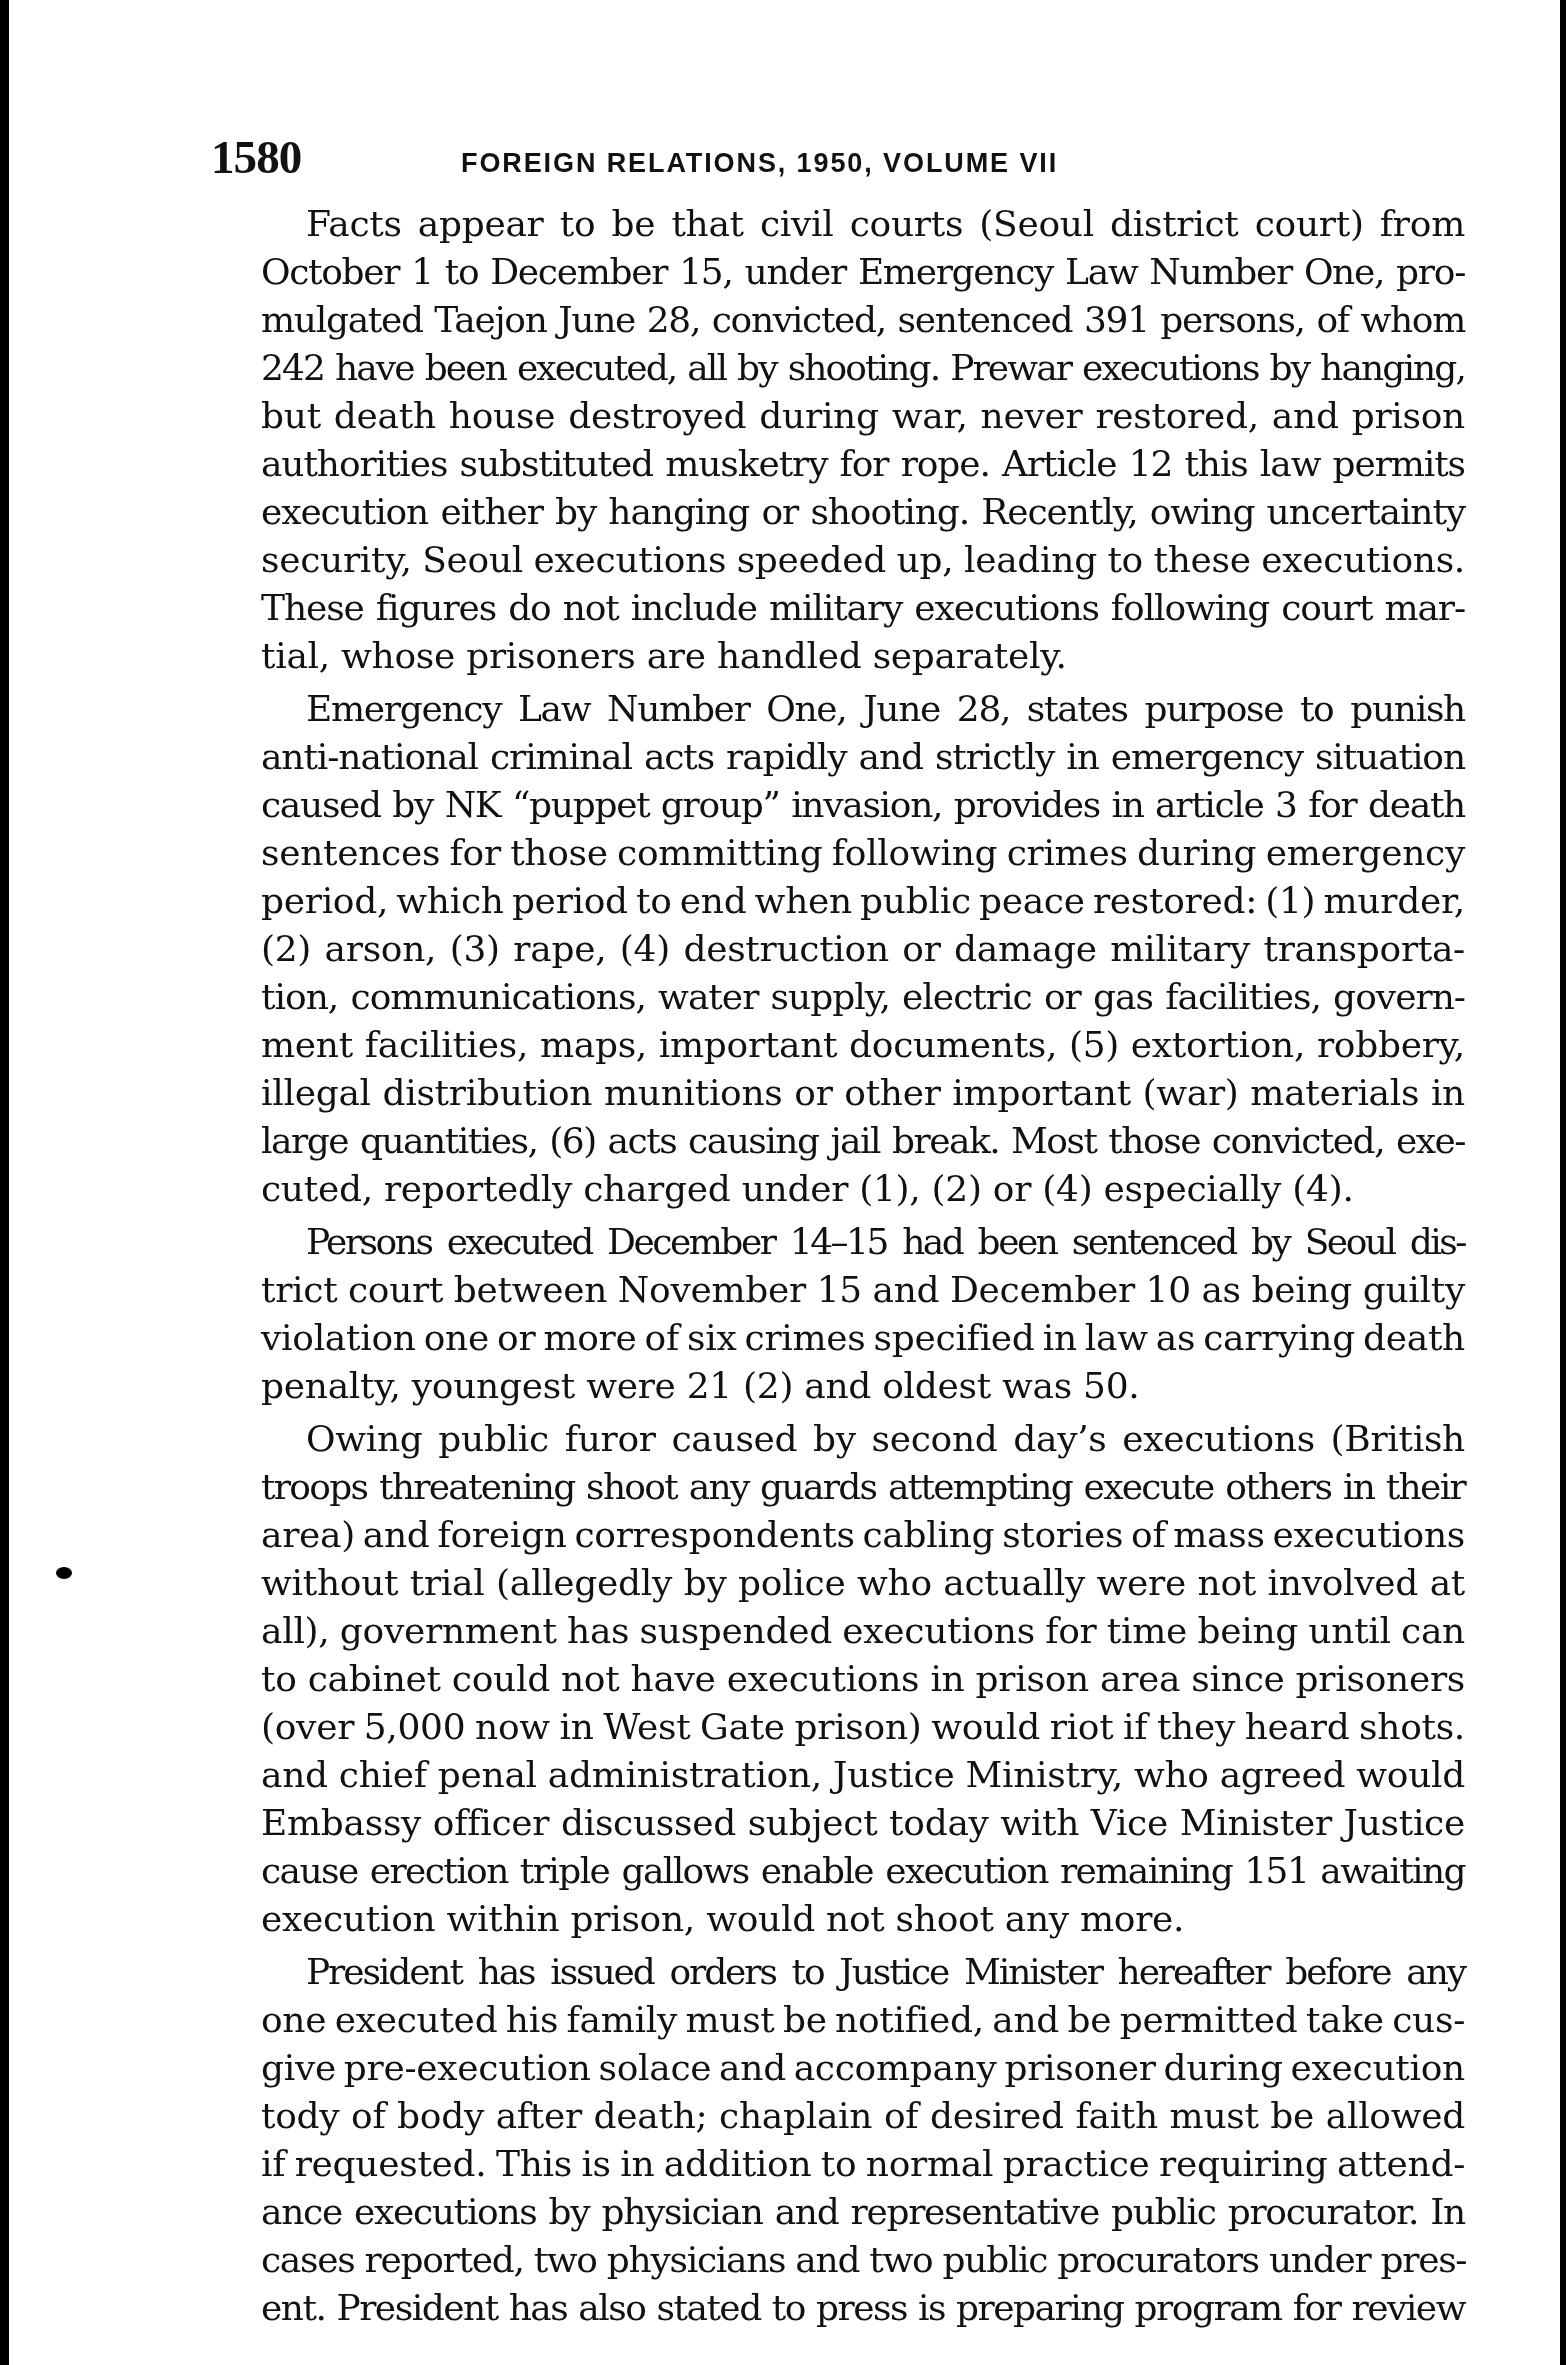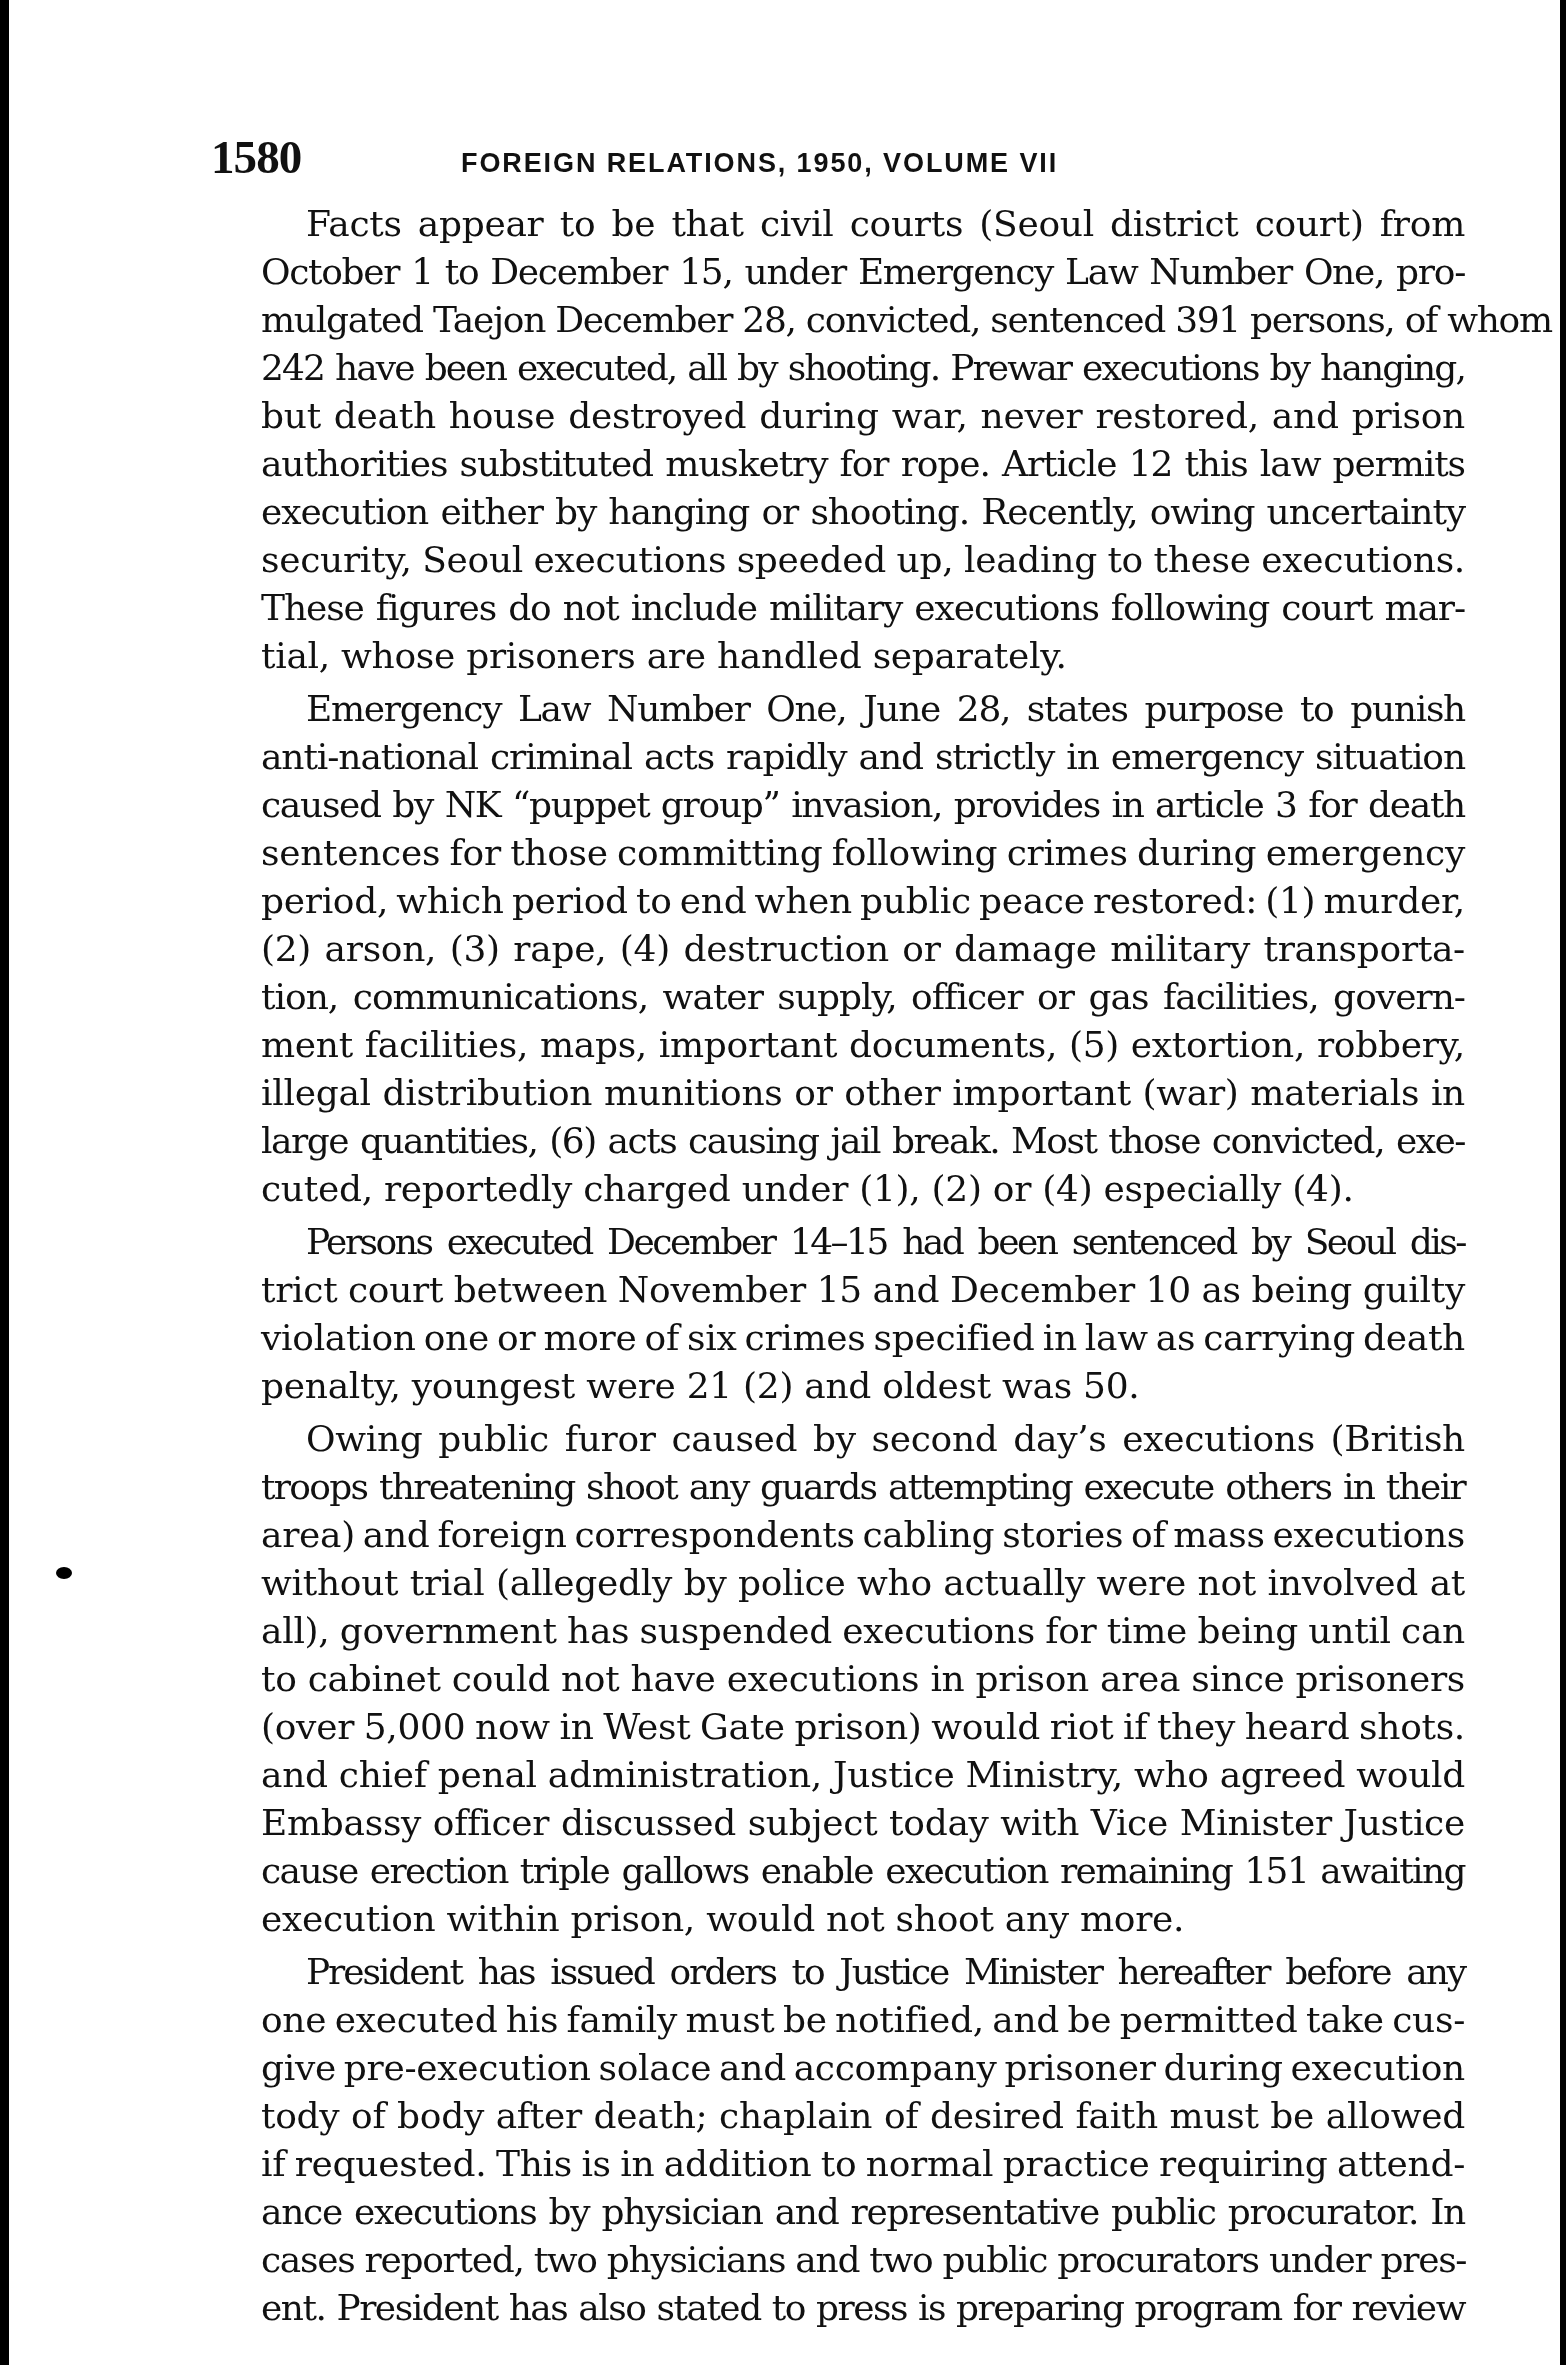--- a/index.html
+++ b/index.html
@@ -106,38 +106,38 @@
   <div class="running-head">
     <span class="page-number">1580</span>
     <span class="running-title">FOREIGN RELATIONS, 1950, VOLUME VII</span>
   </div>
 
   <div class="body-text">
 
     <div class="para">
       <span class="line indent" style="display: block; width: 1204px; word-spacing: -0.9px;">Facts appear to be that civil courts (Seoul district court) from</span>
       <span class="line" style="display: block; width: 1249px; word-spacing: 0px; letter-spacing: -1.3px;">October 1 to December 15, under Emergency Law Number One, pro-</span>
-      <span class="line" style="display: block; width: 1249px; word-spacing: 0px; letter-spacing: -1.3px;">mulgated Taejon December 28, convicted, sentenced 391 persons, of whom</span>
+      <span class="line" style="display: block; width: 1249px; word-spacing: 0px; letter-spacing: -1.3px;">mulgated Taejon June 28, convicted, sentenced 391 persons, of whom</span>
       <span class="line" style="display: block; width: 1249px; word-spacing: 0px; letter-spacing: -1.9px;">242 have been executed, all by shooting. Prewar executions by hanging,</span>
       <span class="line" style="display: block; width: 1249px; word-spacing: 0.2px;">but death house destroyed during war, never restored, and prison</span>
       <span class="line" style="display: block; width: 1249px; word-spacing: 0px; letter-spacing: -1.1px;">authorities substituted musketry for rope. Article 12 this law permits</span>
       <span class="line" style="display: block; width: 1249px; word-spacing: 0px; letter-spacing: -1.1px;">execution either by hanging or shooting. Recently, owing uncertainty</span>
       <span class="line" style="display: block; width: 1249px; word-spacing: -2.5px;">security, Seoul executions speeded up, leading to these executions.</span>
       <span class="line" style="display: block; width: 1249px; word-spacing: 0px; letter-spacing: -1.1px;">These figures do not include military executions following court mar-</span>
       <span class="line last" style="display: block; width: 1249px; word-spacing: 0px;">tial, whose prisoners are handled separately.</span>
     </div>
 
     <div class="para">
       <span class="line indent" style="display: block; width: 1204px; word-spacing: 0px; letter-spacing: -1.3px;">Emergency Law Number One, June 28, states purpose to punish</span>
       <span class="line" style="display: block; width: 1249px; word-spacing: 0px; letter-spacing: -1.1px;">anti-national criminal acts rapidly and strictly in emergency situation</span>
       <span class="line" style="display: block; width: 1249px; word-spacing: 0px; letter-spacing: -1.3px;">caused by NK “puppet group” invasion, provides in article 3 for death</span>
       <span class="line" style="display: block; width: 1249px; word-spacing: -4px;">sentences for those committing following crimes during emergency</span>
       <span class="line" style="display: block; width: 1249px; word-spacing: -4.5px;">period, which period to end when public peace restored: (1) murder,</span>
       <span class="line" style="display: block; width: 1249px; word-spacing: 0.6px;">(2) arson, (3) rape, (4) destruction or damage military transporta-</span>
-      <span class="line" style="display: block; width: 1249px; word-spacing: 0px; letter-spacing: -1px;">tion, communications, water supply, officer or gas facilities, govern-</span>
+      <span class="line" style="display: block; width: 1249px; word-spacing: 0px; letter-spacing: -1px;">tion, communications, water supply, electric or gas facilities, govern-</span>
       <span class="line" style="display: block; width: 1249px; word-spacing: -1.6px;">ment facilities, maps, important documents, (5) extortion, robbery,</span>
       <span class="line" style="display: block; width: 1249px; word-spacing: -1.4px;">illegal distribution munitions or other important (war) materials in</span>
       <span class="line" style="display: block; width: 1249px; word-spacing: 0px; letter-spacing: -1.5px;">large quantities, (6) acts causing jail break. Most those convicted, exe-</span>
       <span class="line last" style="display: block; width: 1249px; word-spacing: 0px;">cuted, reportedly charged under (1), (2) or (4) especially (4).</span>
     </div>
 
     <div class="para">
       <span class="line indent" style="display: block; width: 1204px; word-spacing: 0px; letter-spacing: -2.5px;">Persons executed December 14–15 had been sentenced by Seoul dis-</span>
       <span class="line" style="display: block; width: 1249px; word-spacing: -2px;">trict court between November 15 and December 10 as being guilty</span>
       <span class="line" style="display: block; width: 1249px; word-spacing: -4.4px;">violation one or more of six crimes specified in law as carrying death</span>

